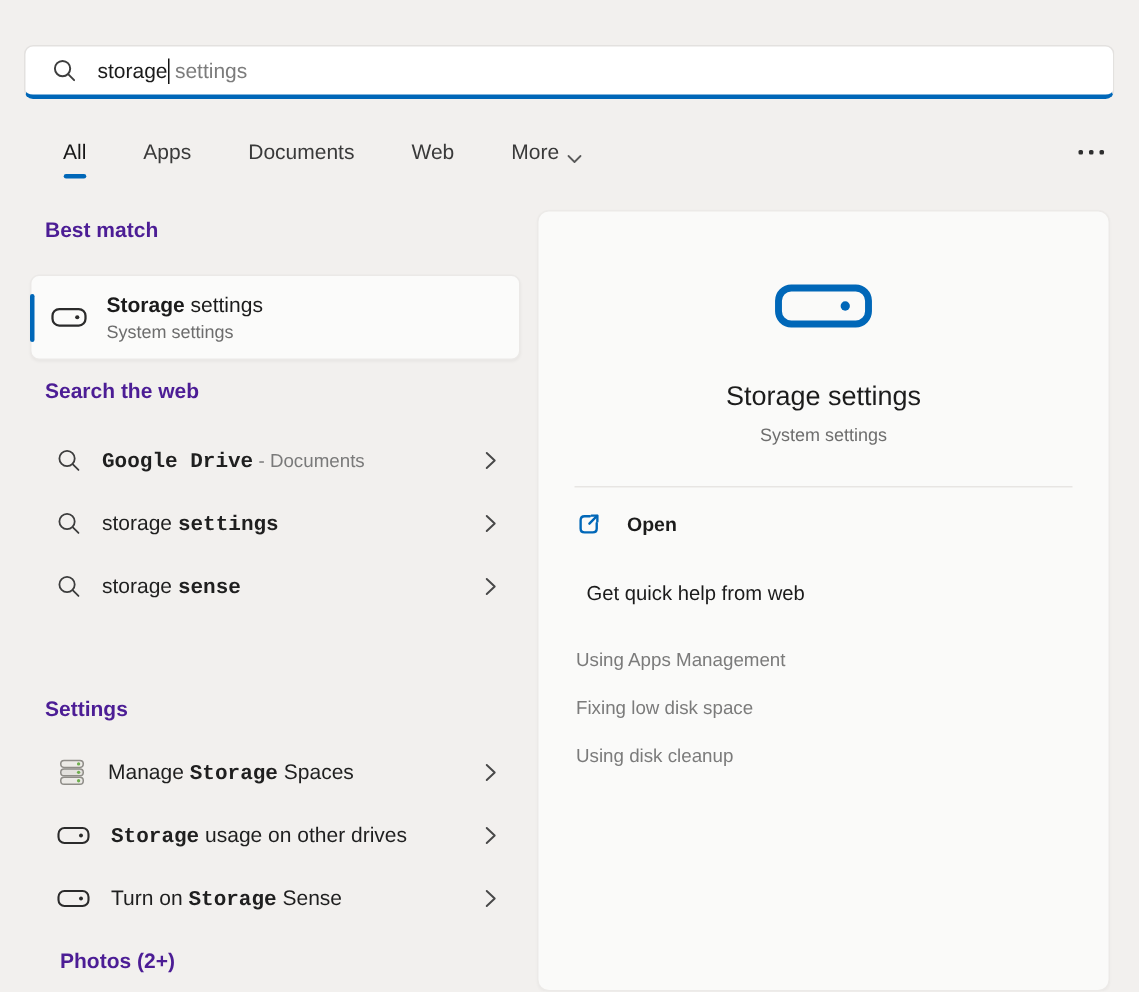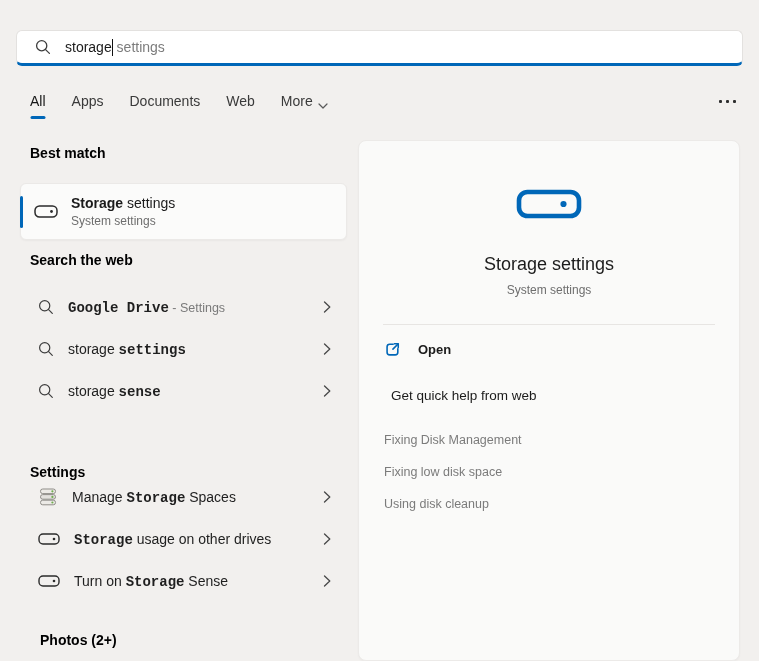--- a/index.html
+++ b/index.html
@@ -27,34 +27,34 @@
   .search-bar .typed { color:#1b1b1b; white-space:pre; margin-left:14px; }
   .search-bar .caret {
     display:inline-block; width:1px; height:17px; background:#111;
     animation:blink 1.1s steps(1) infinite;
   }
   @keyframes blink { 50% { opacity:0; } }
   .search-bar .suggest { color:#7c7c7c; white-space:pre; }
 
   
   .tabs { position:absolute; left:30px; top:93px; display:flex; gap:26px; font-size:14px; }
-  .tab { position:relative; padding-bottom:12px; color:#3a3a3a; cursor:default; display:flex; align-items:flex-end; gap:5px; }
+  .tab { position:relative; padding-bottom:12px; color:#3a3a3a; cursor:default; display:flex; align-items:flex-end; gap:5px;margin-left:12px; }
   .tab.active { color:#161616; }
   .tab .tab-underline { display:none; }
   .tab.active .tab-underline {
     display:block; position:absolute; bottom:2px; left:50%; transform:translateX(-50%);
     width:15px; height:3px; border-radius:2px; background:var(--accent);
   }
   .ellipsis {
     position:absolute; left:715px; top:96px; display:flex; gap:4px; padding:4px; cursor:default;
   }
   .ellipsis span { width:3px; height:3px; background:#2e2e2e; border-radius:1px; }
 
   
-  .sec-header { position:absolute; left:30px; font-size:14px; font-weight:700; color:#000000; }
+  .sec-header { position:absolute; left:30px; font-size:14px; font-weight:700; color:#4c1d95; }
   #hdr-best   { top:145px; }
   #hdr-web    { top:252px; }
   #hdr-set    { top:464px; }
   #hdr-photos { top:632px;padding-left:10px; }
 
   
   .best-card {
     position:absolute; left:20px; top:183px; width:327px; height:57px;
     background:#fbfbfa; border:1px solid #ebe9e7; border-radius:6px;
     box-shadow:0 1px 2px rgba(0,0,0,0.04);
@@ -65,21 +65,21 @@
     width:3px; height:32px; background:var(--accent); border-radius:2px;
   }
   .best-card .bm-text { margin-left:13px; }
   .bm-title { font-size:14px; color:#1b1b1b; }
   .bm-title b { font-weight:700; }
   .bm-sub { font-size:12px; color:#6d6d6d; margin-top:3px; }
 
   
   .list { position:absolute; left:20px; width:327px; }
   #web-list { top:286px; }
-  #settings-list { top:476px; }
+  #settings-list { top:494px; }
   .row { height:42px; display:flex; align-items:center; padding-left:18px; padding-right:16px; border-radius:4px; }
   .row-icon { flex:0 0 auto; }
   .row-text { margin-left:14px; font-size:14px; color:#1f1f1f; white-space:pre; }
   .row-text b { font-weight:700;font-family:Liberation Mono, monospace; }
   .row-text .meta { font-size:12.5px; color:#7a7a7a; }
   .chev { margin-left:auto; flex:0 0 auto; }
 
   
   .preview {
     position:absolute; left:358px; top:140px; width:382px; height:521px;
@@ -156,21 +156,21 @@
   </div>
 </div>
 
 <div class="sec-header" id="hdr-web">Search the web</div>
 <div class="list" id="web-list">
     <div class="row">
     <svg class="row-icon" width="16" height="16" viewBox="0 0 16 16">
       <circle cx="6.7" cy="6.7" r="5.1" fill="none" stroke="#3d3d3d" stroke-width="1.2"></circle>
       <line x1="10.6" y1="10.6" x2="14.3" y2="14.3" stroke="#3d3d3d" stroke-width="1.2" stroke-linecap="round"></line>
     </svg>
-    <span class="row-text"><span></span><b>Google Drive</b><span class="meta"> - Settings</span></span>
+    <span class="row-text"><span></span><b>Google Drive</b><span class="meta"> - Documents</span></span>
     <svg class="chev" width="8" height="12" viewBox="0 0 8 12">
       <path d="M1.5 1 L6.8 6 L1.5 11" fill="none" stroke="#484848" stroke-width="1.3" stroke-linecap="round" stroke-linejoin="round"></path>
     </svg>
   </div>
     <div class="row">
     <svg class="row-icon" width="16" height="16" viewBox="0 0 16 16">
       <circle cx="6.7" cy="6.7" r="5.1" fill="none" stroke="#3d3d3d" stroke-width="1.2"></circle>
       <line x1="10.6" y1="10.6" x2="14.3" y2="14.3" stroke="#3d3d3d" stroke-width="1.2" stroke-linecap="round"></line>
     </svg>
     <span class="row-text"><span>storage </span><b>settings</b><span class="meta"></span></span>
@@ -246,17 +246,17 @@
     <svg width="17" height="17" viewBox="0 0 16 16">
       <path d="M8.6 3 H5.4 C3.9 3 2.9 4 2.9 5.5 V10.6 C2.9 12.1 3.9 13.1 5.4 13.1 H10.5 C12 13.1 13 12.1 13 10.6 V7.4" fill="none" stroke="var(--accent)" stroke-width="1.5" stroke-linecap="round"></path>
       <path d="M9.8 2.6 H13.4 V6.2" fill="none" stroke="var(--accent)" stroke-width="1.5" stroke-linecap="round" stroke-linejoin="round"></path>
       <line x1="13.2" y1="2.8" x2="8.4" y2="7.6" stroke="var(--accent)" stroke-width="1.5" stroke-linecap="round"></line>
     </svg>
     <span class="open-label">Open</span>
   </div>
 
   <div class="quick-header">Get quick help from web</div>
   <div class="help-links" id="help-links">
-      <div class="help-link">Fixing Disk Management</div>
+      <div class="help-link">Using Apps Management</div>
       <div class="help-link">Fixing low disk space</div>
       <div class="help-link">Using disk cleanup</div>
     </div>
 </div>
 
 </body></html>

